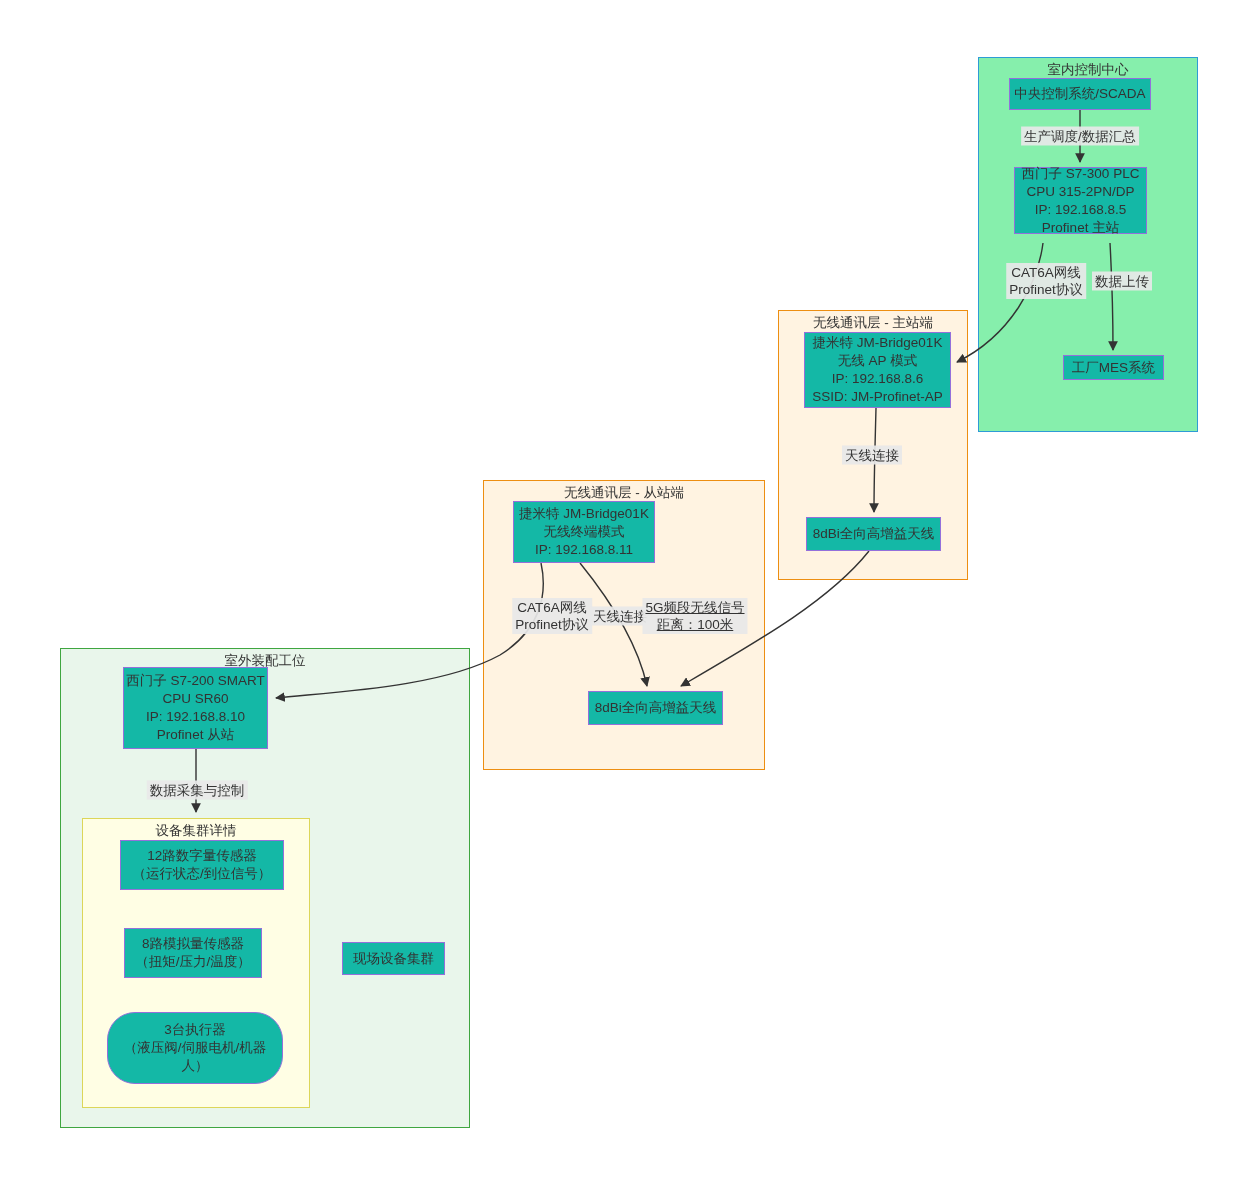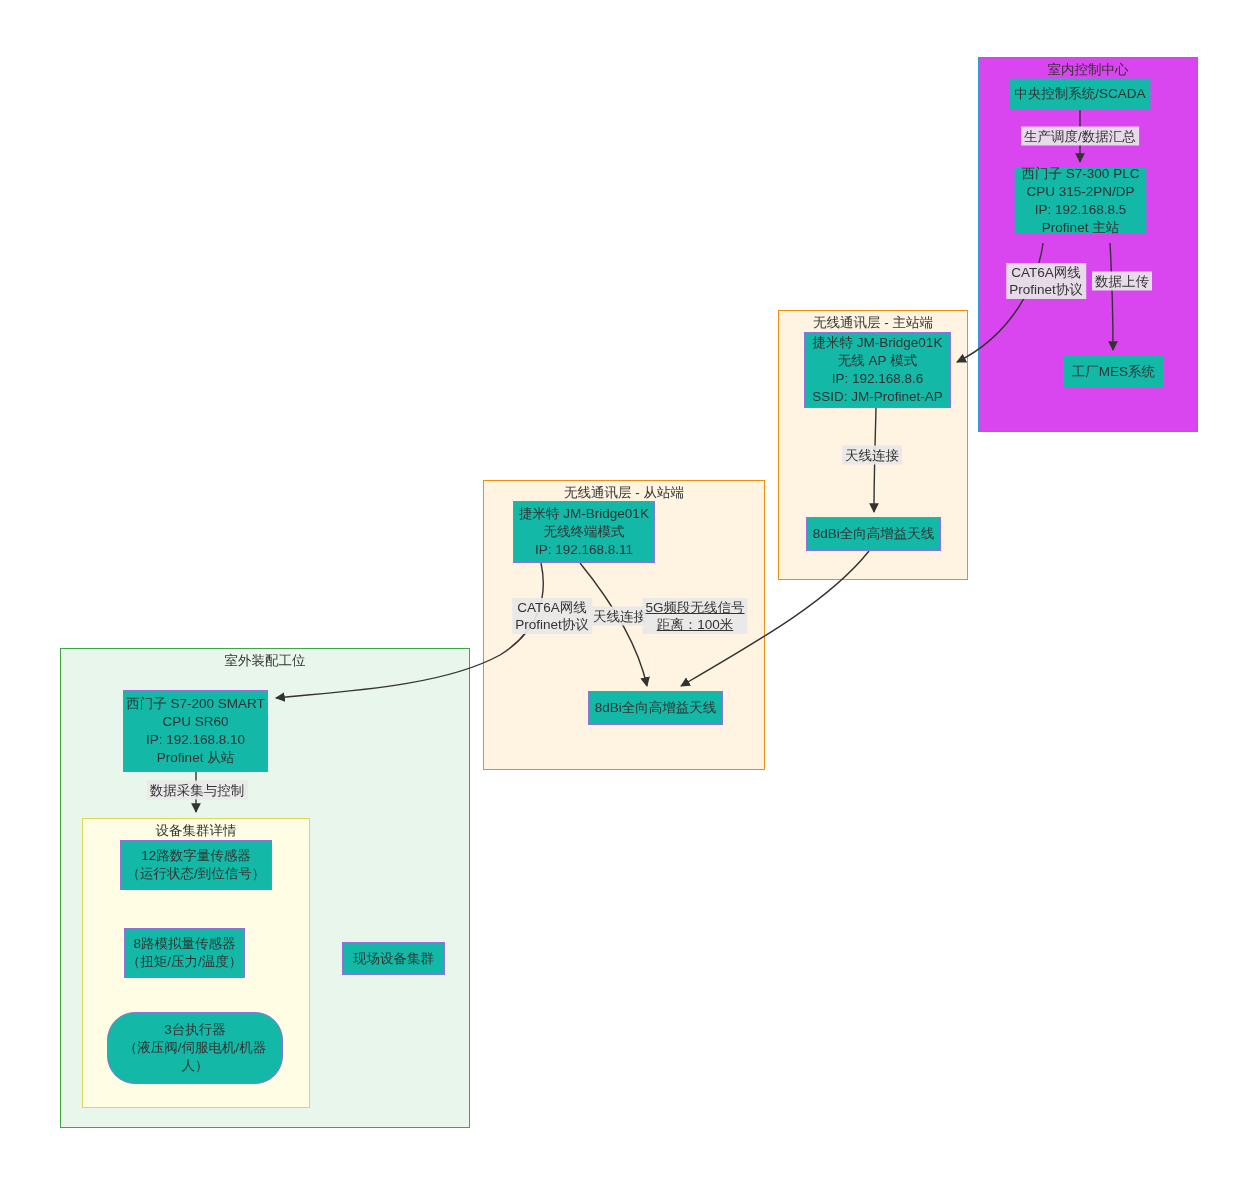--- a/index.html
+++ b/index.html
@@ -58,21 +58,21 @@
     fill:none;
     stroke:#333333;
     stroke-width:1.4px;
   }
 </style>
 </head>
 <body>
 
 <div class="canvas">
 
-  <div class="cluster" style="left:978px;top:57px;width:220px;height:375px;background:#d946ef;border-color:#2e9bd6;">
+  <div class="cluster" style="left:978px;top:57px;width:220px;height:375px;background:#86efac;border-color:#2e9bd6;">
     <div class="cluster-title">室内控制中心</div>
   </div>
 
   <div class="cluster" style="left:778px;top:310px;width:190px;height:270px;background:#fff3e1;border-color:#ed8e11;">
     <div class="cluster-title">无线通讯层 - 主站端</div>
   </div>
 
   <div class="cluster" style="left:60px;top:648px;width:410px;height:480px;background:#e9f6eb;border-color:#3fa640;">
     <div class="cluster-title">室外装配工位</div>
   </div>
@@ -140,21 +140,21 @@
     <div>中央控制系统/SCADA</div>
   </div>
 
   <div class="node" style="left:1014px;top:167px;width:133px;height:67px;">
     <div>西门子 S7-300 PLC</div>
     <div>CPU 315-2PN/DP</div>
     <div>IP: 192.168.8.5</div>
     <div>Profinet 主站</div>
   </div>
 
-  <div class="node" style="left:1063px;top:355px;width:101px;height:33px;justify-content:center;">
+  <div class="node" style="left:1063px;top:355px;width:101px;height:25px;justify-content:center;">
     <div>工厂MES系统</div>
   </div>
 
   <div class="node" style="left:804px;top:332px;width:147px;height:76px;">
     <div>捷米特 JM-Bridge01K</div>
     <div>无线 AP 模式</div>
     <div>IP: 192.168.8.6</div>
     <div>SSID: JM-Profinet-AP</div>
   </div>
 
@@ -165,33 +165,33 @@
   <div class="node" style="left:513px;top:501px;width:142px;height:62px;">
     <div>捷米特 JM-Bridge01K</div>
     <div>无线终端模式</div>
     <div>IP: 192.168.8.11</div>
   </div>
 
   <div class="node" style="left:588px;top:691px;width:135px;height:34px;">
     <div>8dBi全向高增益天线</div>
   </div>
 
-  <div class="node" style="left:123px;top:690px;width:145px;height:82px;">
+  <div class="node" style="left:123px;top:667px;width:145px;height:82px;">
     <div>西门子 S7-200 SMART</div>
     <div>CPU SR60</div>
     <div>IP: 192.168.8.10</div>
     <div>Profinet 从站</div>
   </div>
 
-  <div class="node" style="left:120px;top:840px;width:152px;height:50px;">
+  <div class="node" style="left:120px;top:840px;width:164px;height:50px;">
     <div>12路数字量传感器</div>
     <div>（运行状态/到位信号）</div>
   </div>
 
-  <div class="node" style="left:124px;top:928px;width:121px;height:50px;">
+  <div class="node" style="left:124px;top:928px;width:138px;height:50px;">
     <div>8路模拟量传感器</div>
     <div>（扭矩/压力/温度）</div>
   </div>
 
   <div class="node" style="left:107px;top:1012px;width:176px;height:72px;border-radius:28px;">
     <div>3台执行器</div>
     <div>（液压阀/伺服电机/机器</div>
     <div>人）</div>
   </div>
 

